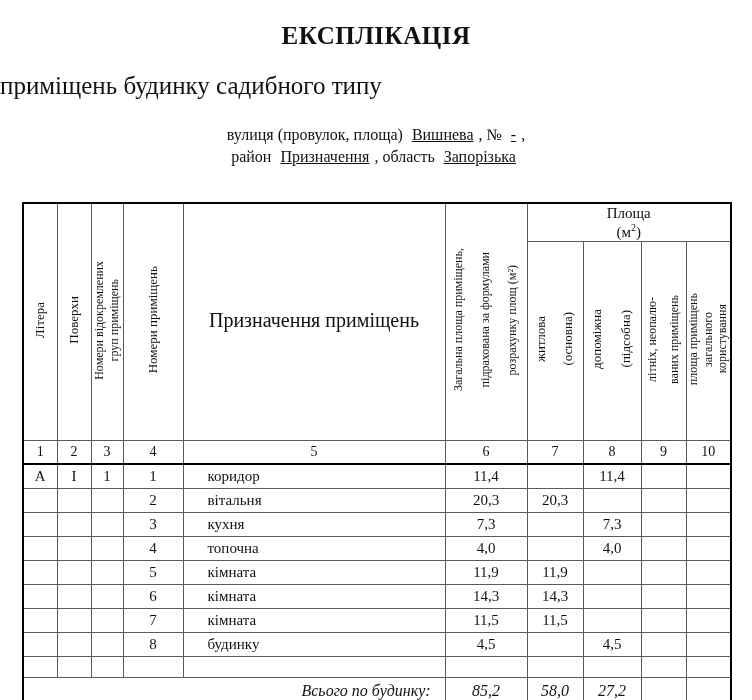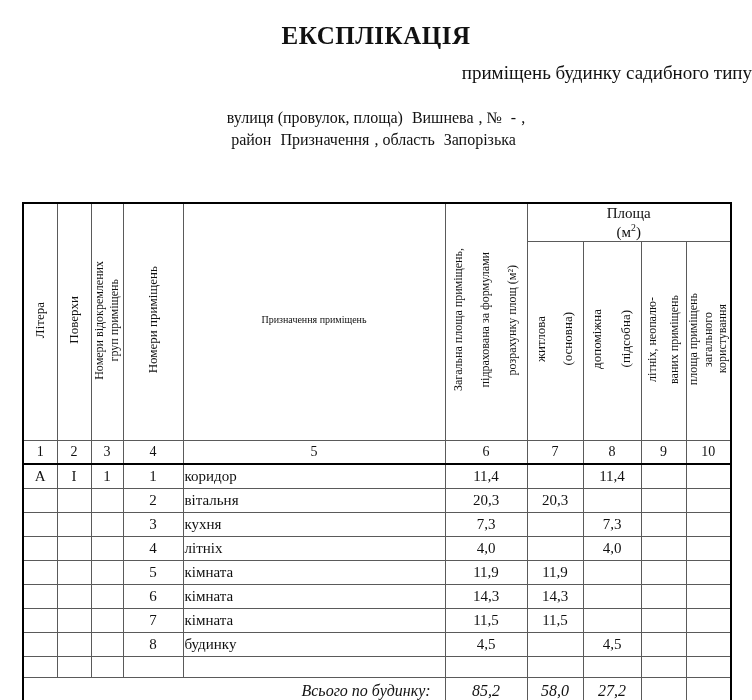--- a/index.html
+++ b/index.html
@@ -18,36 +18,37 @@
   
   .doc-title {
     text-align: center;
     font-size: 25px;
     font-weight: bold;
     letter-spacing: 0.5px;
     margin: 22px 0 0 0;
     line-height: 1.1;
   }
   .doc-subtitle {
-    text-align: right;
-    font-size: 19px;
-    margin: 12px 0 0 0;
+    text-align: left;
+    font-size: 25px;
+    margin: 22px 0 0 0;
     line-height: 1.15;
   }
 
   
   .address-block {
     margin: 24px 0 0 0;
     text-align: center;
     font-size: 16px;
     line-height: 1.35;
   }
   .addr-line { white-space: nowrap; }
   .u { }
   .fill {
+    text-decoration: underline;
     padding: 0 5px;
   }
 
   
   .table-wrap {
     position: absolute;
     left: 22px;
     top: 202px;
     width: 708px;
   }
@@ -89,39 +90,39 @@
     height: 100%;
     display: flex;
     align-items: center;
     justify-content: center;
     padding-bottom: 4px;
     box-sizing: border-box;
   }
   .vtext.small { font-size: 12px; }
 
   .hcenter-label {
-    font-size: 10px;
+    font-size: 20px;
     line-height: 1.2;
   }
   .ploshcha-head {
     font-size: 15px;
     line-height: 1.2;
     padding: 6px 0 8px 0;
   }
   .numrow td {
     height: 22px;
     font-size: 14px;
   }
   .datarow td {
     height: 23px;
     font-size: 15px;
   }
   .datarow td.left {
     text-align: left;
-    padding-left: 1px;
+    padding-left: 24px;
   }
   .emptyrow td { height: 20px; }
   .totalrow td {
     height: 26px;
     font-weight: bold;
     font-style: italic;
     font-size: 16px;
   }
   .totalrow td.tlabel {
     text-align: right;
@@ -284,21 +285,21 @@
     <td></td>
     <td>7,3</td>
     <td></td>
     <td></td>
   </tr>
   <tr class="datarow">
     <td></td>
     <td></td>
     <td></td>
     <td>4</td>
-    <td class="left">літніх</td>
+    <td class="left">топочна</td>
     <td>4,0</td>
     <td></td>
     <td>4,0</td>
     <td></td>
     <td></td>
   </tr>
   <tr class="datarow">
     <td></td>
     <td></td>
     <td></td>

